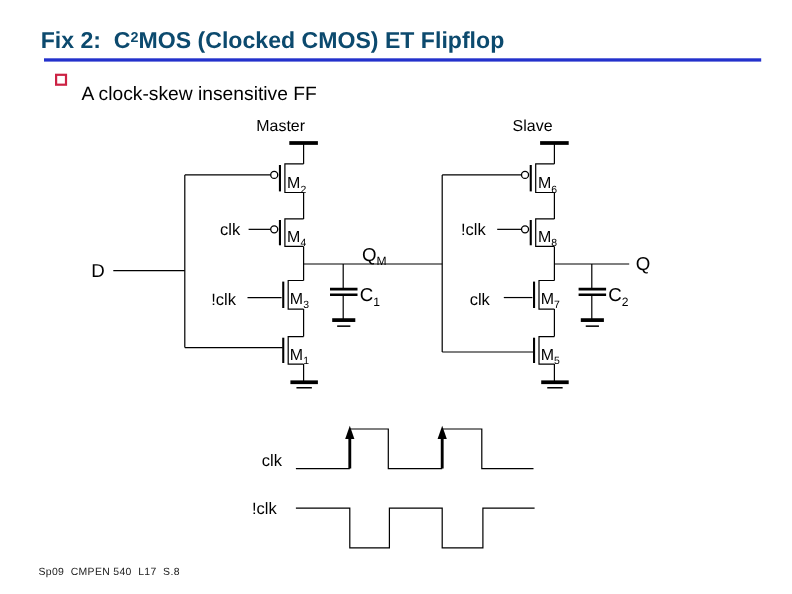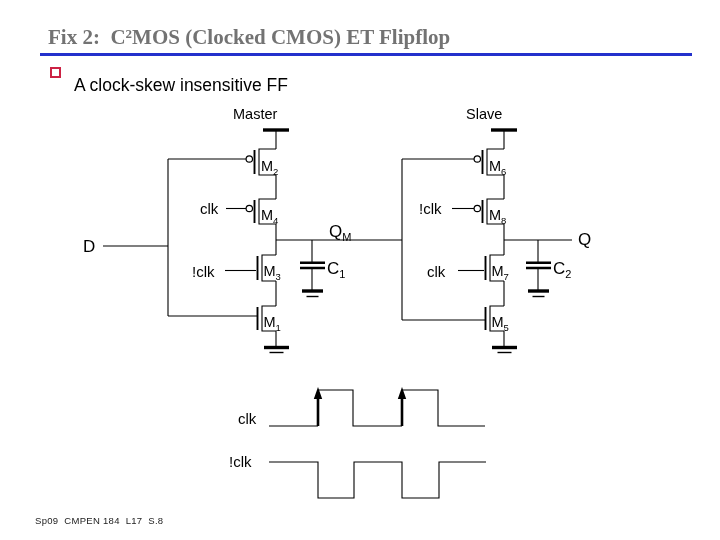--- a/index.html
+++ b/index.html
@@ -1,22 +1,22 @@
 <!DOCTYPE html>
 <html><head>
 <meta charset="utf-8">
 <style>
   html,body{margin:0;padding:0;background:#ffffff;}
   #slide{
     position:relative;width:720px;height:540px;background:#ffffff;overflow:hidden;
     font-family:"Liberation Sans",sans-serif;color:#000;
   }
   #title{
-    position:absolute;left:48px;top:26px;white-space:pre;
-    font-size:21px;font-weight:bold;color:#737373;line-height:1.1;font-family:Liberation Serif, serif;
+    position:absolute;left:37px;top:26px;white-space:pre;
+    font-size:21px;font-weight:bold;color:#0c4a6e;line-height:1.1;
   }
   #title .sup{font-size:13px;vertical-align:6px;font-weight:bold;}
   #title-underline{
     position:absolute;left:40px;top:53px;width:652px;height:3px;background:#2331CC;
   }
   #bullet-row{position:absolute;left:50px;top:60px;height:22px;}
   #bullet-square{
     position:absolute;left:0;top:7px;width:7px;height:7px;
     border:2.5px solid #CC2244;background:#fff;
   }
@@ -198,15 +198,15 @@
       <polygon class="arrow" points="318,387 313.8,399 322.2,399"></polygon>
       <polygon class="arrow" points="402,387 397.8,399 406.2,399"></polygon>
     </g>
 
     <g>
       <text class="gate-label" x="229" y="467">!clk</text>
       <path class="wire" d="M269,462 H318 V498 H354 V462 H402 V498 H439 V462 H486"></path>
     </g>
   </svg>
 
-  <div id="footer">Sp09  CMPEN 184  L17  S.8</div>
+  <div id="footer">Sp09  CMPEN 540  L17  S.8</div>
 
 </div>
 
 </body></html>

